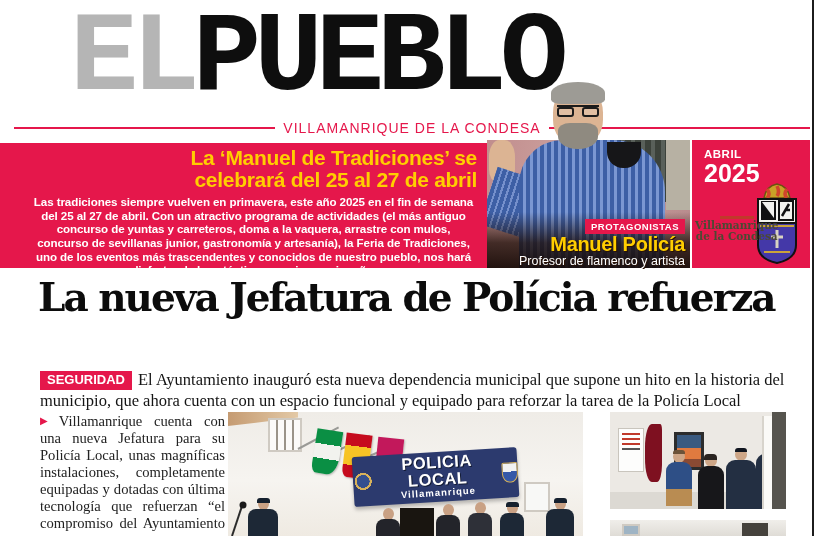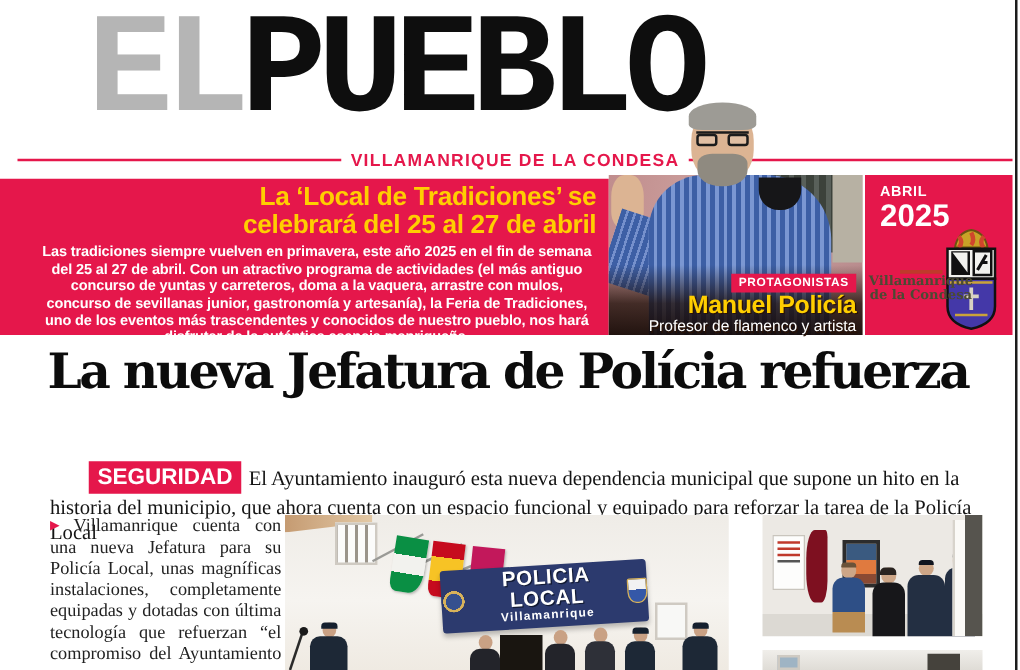--- a/index.html
+++ b/index.html
@@ -16,21 +16,21 @@
     font-size:114px; line-height:1.0; letter-spacing:-7px; white-space:nowrap;
   }
   .masthead .el { color:#b5b5b5; }
   .masthead .pueblo { color:#0e0e0e; }
   .subtitle-row {
     position:absolute; left:14px; top:120px; width:796px; z-index:1;
     display:flex; align-items:center; gap:8px;
   }
   .subtitle-row .rule { flex:1; height:2px; background:#e5174b; }
   .subtitle-row .subtitle {
-    color:#e5174b; font-weight:bold; font-size:14px; letter-spacing:1px; white-space:nowrap;
+    color:#e5174b; font-weight:normal; font-size:14px; letter-spacing:1px; white-space:nowrap;
   }
   
   .feria-banner {
     position:absolute; left:0; top:143px; width:487px; height:125px;
     background:#e5174b; color:#ffffff; padding:4px 10px 4px 30px;
   }
   .feria-banner h2 {
     font-size:21px; line-height:1.05; font-weight:bold; color:#ffce00;
     text-align:right; margin-bottom:4px; letter-spacing:-0.3px;
   }
@@ -121,22 +121,22 @@
   }
   
   .lead-headline {
     position:absolute; left:38px; top:278px; width:760px; z-index:1;
     font-family:"DejaVu Serif", serif; font-weight:bold; color:#0c0c0c;
     font-size:39px; line-height:1.0; letter-spacing:-2px;
   }
   .deck { position:absolute; left:40px; top:370px; width:762px; font-family:"Liberation Serif", serif; font-size:16.5px; line-height:1.25; color:#141414; }
   .section-tag {
     display:inline-block; background:#e5174b; color:#ffffff;
-    font-family:"Liberation Sans", sans-serif; font-weight:bold; font-size:18px;
-    padding:1px 7px 2px 7px; margin-right:6px; transform:translateY(-1px);margin-left:31px;
+    font-family:"Liberation Sans", sans-serif; font-weight:bold; font-size:13px;
+    padding:1px 7px 2px 7px; margin-right:6px; transform:translateY(-1px);
   }
   .body-col {
     position:absolute; left:40px; top:413px; width:185px; height:123px; overflow:hidden;
     font-family:"Liberation Serif", serif; font-size:14.6px; line-height:1.16;
     color:#222; text-align:justify;
   }
   .body-col .arrow { color:#e5174b; font-size:10px; vertical-align:2px; margin-right:3px; }
   
   .photo-main {
     position:absolute; left:228px; top:412px; width:355px; height:124px;
@@ -203,21 +203,21 @@
     <h1><span class="el">EL</span><span class="pueblo">PUEBLO</span></h1>
   </header>
   <div class="subtitle-row">
     <span class="rule"></span>
     <span class="subtitle">VILLAMANRIQUE DE LA CONDESA</span>
     <span class="rule"></span>
   </div>
 
   <section class="feria-banner">
     <h2>
-      <span>La ‘Local de Tradiciones’ se</span><br>
+      <span>La ‘Manuel de Tradiciones’ se</span><br>
       <span>celebrará del 25 al 27 de abril</span>
     </h2>
     <p>Las tradiciones siempre vuelven en primavera, este año 2025 en el fin de semana del 25 al 27 de abril. Con un atractivo programa de actividades (el más antiguo concurso de yuntas y carreteros, doma a la vaquera, arrastre con mulos, concurso de sevillanas junior, gastronomía y artesanía), la Feria de Tradiciones, uno de los eventos más trascendentes y conocidos de nuestro pueblo, nos hará disfrutar de la auténtica esencia manriqueña.</p>
   </section>
 
   <figure class="protag-photo">
     <div class="protag-wall">
       <div class="protag-fence"></div>
       <div class="protag-pillar"></div>
       <div class="man-arm"></div>

